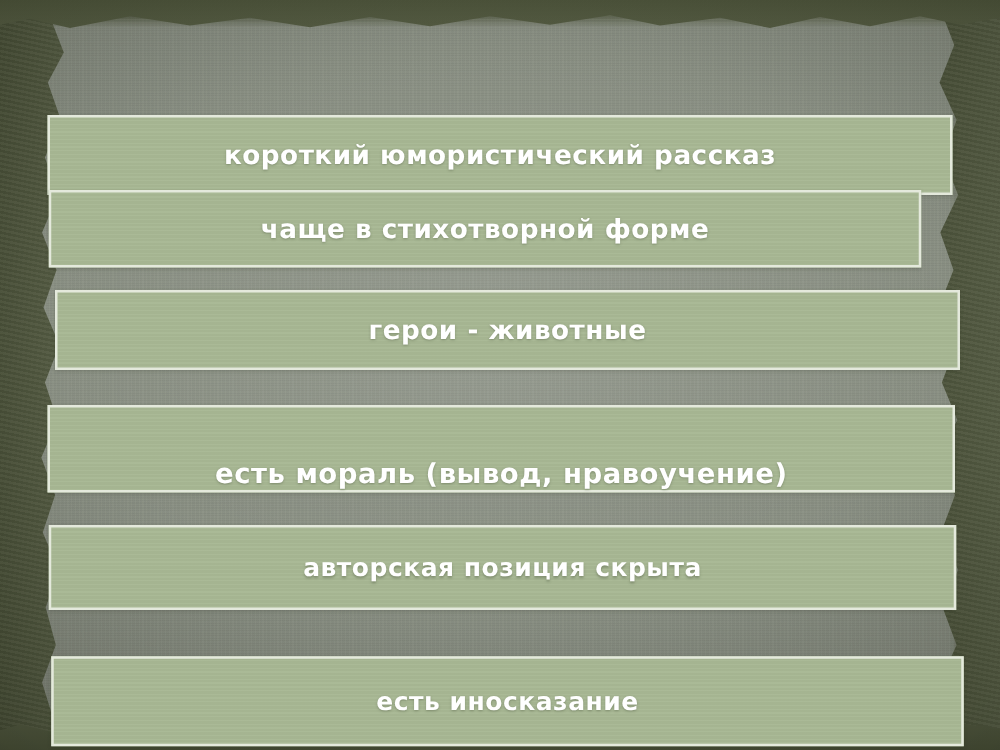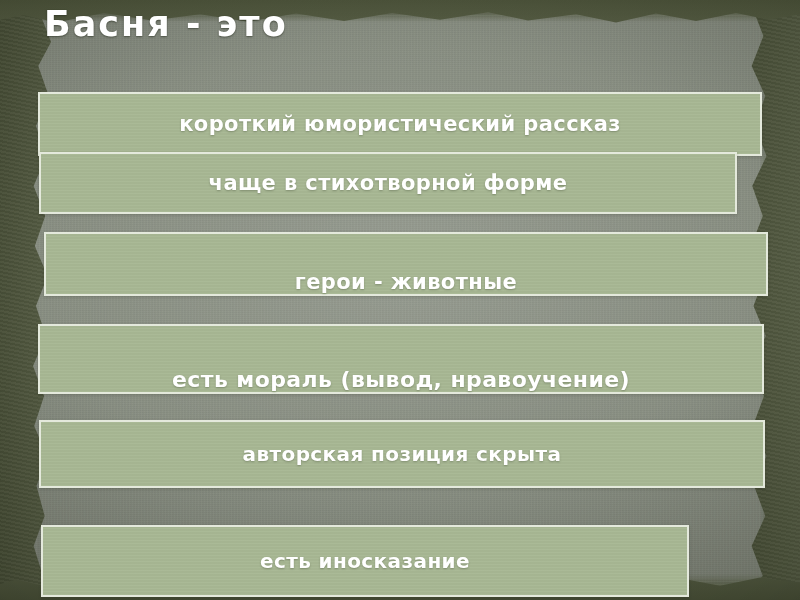--- a/index.html
+++ b/index.html
@@ -108,36 +108,35 @@
   <div class="frame-edge edge-left"></div>
   <div class="frame-edge edge-right"></div>
   <div class="frame-edge edge-top"></div>
   <div class="frame-edge edge-bottom"></div>
   <div class="torn torn-left"></div>
   <div class="torn torn-right"></div>
   <div class="torn-top"></div>
   <div class="torn-bottom"></div>
   <div class="vignette"></div>
 
-  <div id="title">Басня - это</div>
 
   <div id="boxes">
       <div class="box" style="left: 38px; top: 71px; width: 724px; height: 64px; margin-top: 21px;">
         <span class="box-label" style="font-size: 21px;">короткий юмористический рассказ</span>
       </div>
       <div class="box" style="left: 39px; top: 152px; width: 698px; height: 62px;">
         <span class="box-label" style="font-size: 21px;">чаще в стихотворной форме</span>
       </div>
-      <div class="box" style="left: 44px; top: 232px; width: 724px; height: 64px; align-items: flex-end;">
+      <div class="box" style="left: 44px; top: 232px; width: 724px; height: 64px;">
         <span class="box-label" style="font-size: 21px;">герои - животные</span>
       </div>
       <div class="box" style="left: 38px; top: 324px; width: 726px; height: 70px;">
         <span class="box-label" style="font-size: 22px; margin-top: 40px;">есть мораль (вывод, нравоучение)</span>
       </div>
       <div class="box" style="left: 39px; top: 420px; width: 726px; height: 68px; text-align: right;">
         <span class="box-label" style="font-size: 20px;">авторская позиция скрыта</span>
       </div>
-      <div class="box" style="left: 41px; top: 525px; width: 648px; height: 72px;">
+      <div class="box" style="left: 41px; top: 525px; width: 730px; height: 72px;">
         <span class="box-label" style="font-size: 20px;">есть иносказание</span>
       </div>
     </div>
 
 </div>
 
 </body></html>

